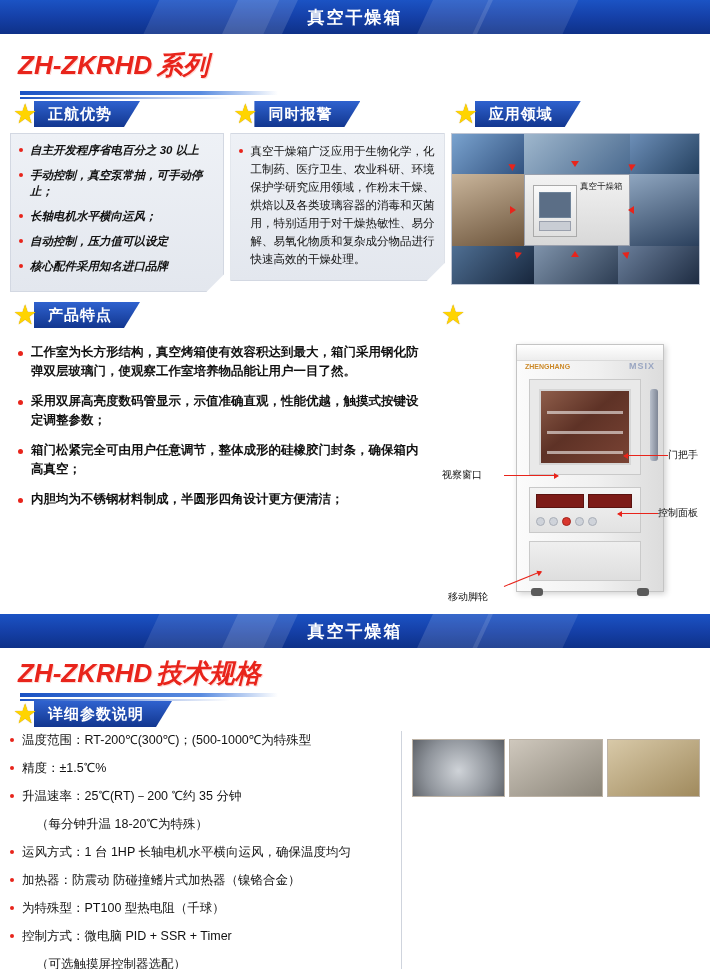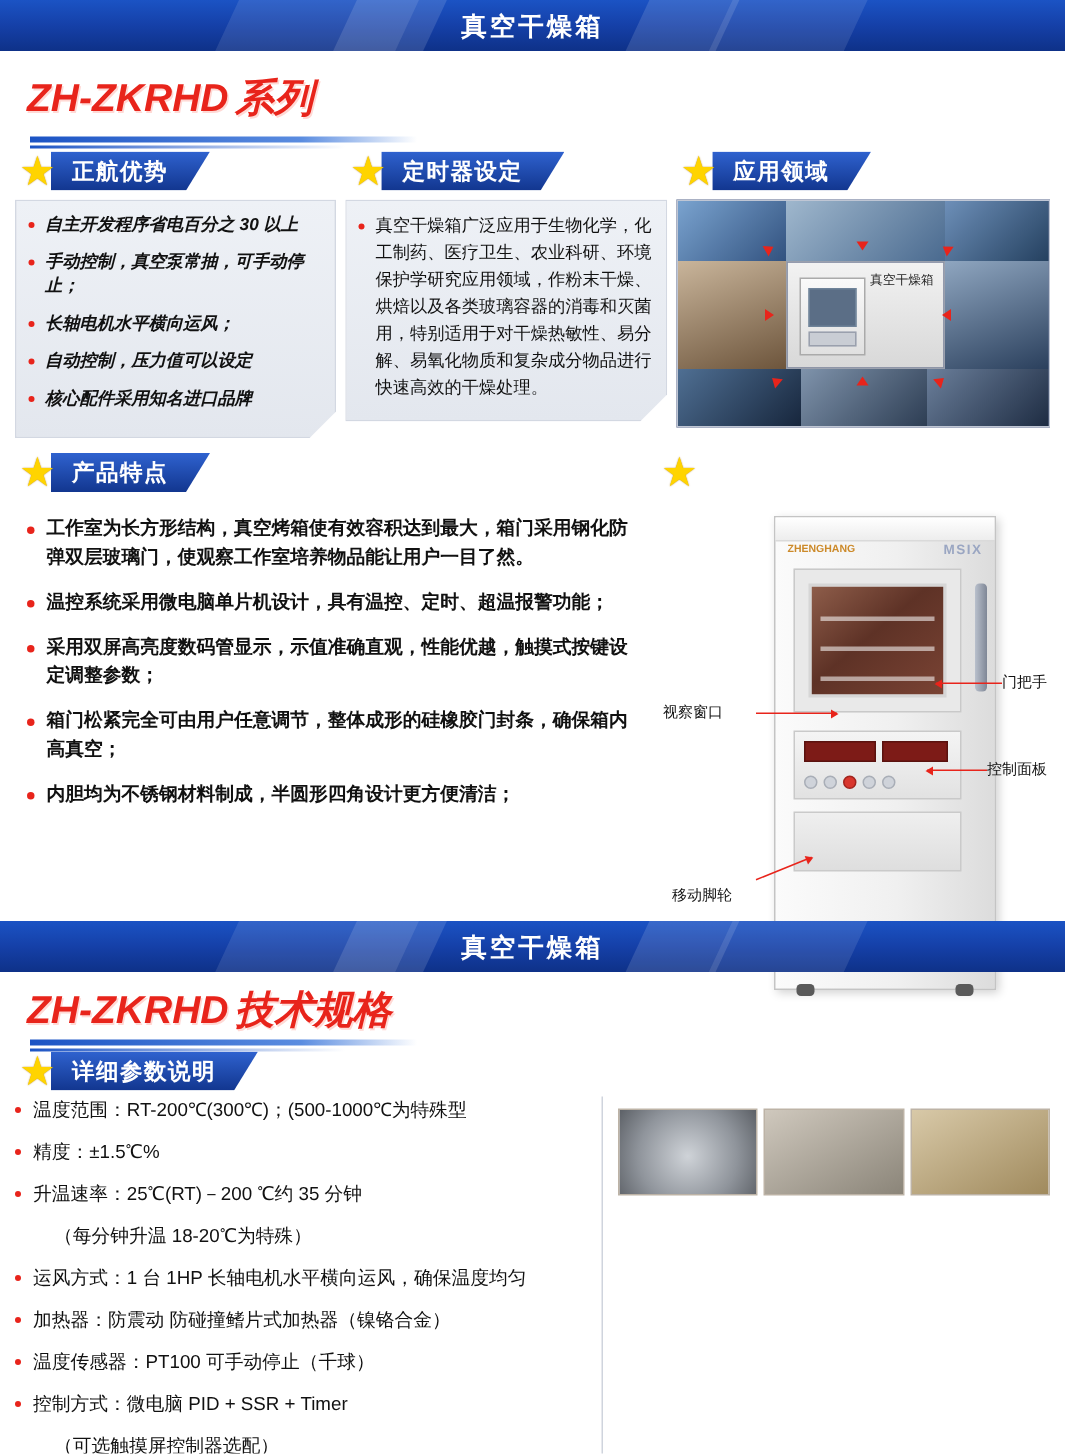--- a/index.html
+++ b/index.html
@@ -259,21 +259,21 @@
 
   
   .prod-wrap {
     position: relative;
     margin-top: 6px;
     height: 278px;
   }
   .oven {
     position: absolute;
     left: 78px; top: 8px;
-    width: 148px; height: 316px;
+    width: 148px; height: 248px;
     background: linear-gradient(to right, #fbfbfb 0%, #f0f0f0 55%, #dcdcdc 100%);
     border: 1px solid #c4c4c4;
     box-shadow: 2px 2px 6px rgba(0,0,0,0.18);
   }
   .oven .top-strip {
     position: absolute; left: 0; right: 0; top: 0; height: 16px;
     background: linear-gradient(to bottom, #ffffff, #ededed);
     border-bottom: 1px solid #dadada;
   }
   .oven .brand {
@@ -448,21 +448,21 @@
             <li>长轴电机水平横向运风；</li>
             <li>自动控制，压力值可以设定</li>
             <li>核心配件采用知名进口品牌</li>
           </ul>
         </div>
       </div>
 
       <div class="panel panel-2">
         <div class="star-header">
           <div class="star">★</div>
-          <div class="hdr-bar">定时器设定</div>
+          <div class="hdr-bar">同时报警</div>
         </div>
         <div class="panel-body">
           <div class="para">真空干燥箱广泛应用于生物化学，化工制药、医疗卫生、农业科研、环境保护学研究应用领域，作粉末干燥、烘焙以及各类玻璃容器的消毒和灭菌用，特别适用于对干燥热敏性、易分解、易氧化物质和复杂成分物品进行快速高效的干燥处理。</div>
         </div>
       </div>
 
       <div class="panel panel-3">
         <div class="star-header">
           <div class="star">★</div>
           <div class="hdr-bar">应用领域</div>
@@ -499,21 +499,20 @@
     <div class="row2">
 
       <div class="feat">
         <div class="star-header">
           <div class="star">★</div>
           <div class="hdr-bar">产品特点</div>
         </div>
         <div class="feat-body">
           <ul class="bullets big">
             <li>工作室为长方形结构，真空烤箱使有效容积达到最大，箱门采用钢化防弹双层玻璃门，使观察工作室培养物品能让用户一目了然。</li>
-            <li>温控系统采用微电脑单片机设计，具有温控、定时、超温报警功能；</li>
             <li>采用双屏高亮度数码管显示，示值准确直观，性能优越，触摸式按键设定调整参数；</li>
             <li>箱门松紧完全可由用户任意调节，整体成形的硅橡胶门封条，确保箱内高真空；</li>
             <li>内胆均为不锈钢材料制成，半圆形四角设计更方便清洁；</li>
           </ul>
         </div>
       </div>
 
       <div class="pid">
         <div class="star-header">
           <div class="star">★</div>
@@ -593,21 +592,21 @@
 
     <div class="spec-cols">
       <div class="spec-left">
         <ul class="spec">
           <li>温度范围：RT-200℃(300℃)；(500-1000℃为特殊型</li>
           <li>精度：±1.5℃%</li>
           <li>升温速率：25℃(RT)－200 ℃约 35 分钟</li>
           <li class="noBullet">（每分钟升温 18-20℃为特殊）</li>
           <li>运风方式：1 台 1HP 长轴电机水平横向运风，确保温度均匀</li>
           <li>加热器：防震动 防碰撞鳍片式加热器（镍铬合金）</li>
-          <li>温度传感器：PT100 可手动停止（千球）</li>
+          <li>为特殊型：PT100 型热电阻（千球）</li>
           <li>控制方式：微电脑 PID + SSR + Timer</li>
           <li class="noBullet">（可选触摸屏控制器选配）</li>
 
         </ul>
       </div>
 
       <div class="spec-right">
 
         <div class="photos">
           <div class="ph p1"></div>

